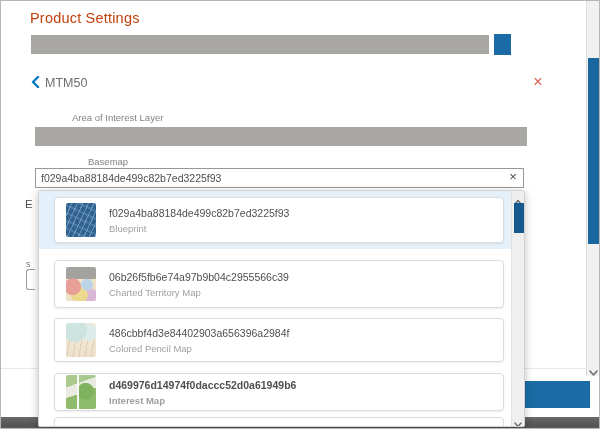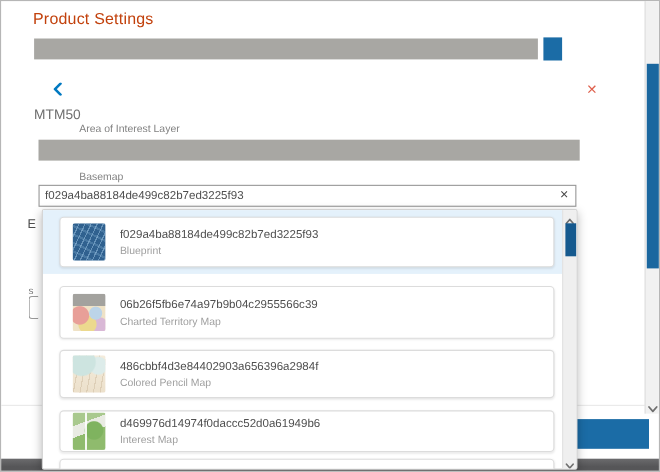--- a/index.html
+++ b/index.html
@@ -15,32 +15,32 @@
     font-size: 14.5px; color: #c2410c; letter-spacing: .2px;
   }
 
   .redact-bar { position: absolute; background: #a8a7a3; }
   .redact-top   { left: 30px; top: 34px; width: 458px; height: 19px; }
   .redact-aoi   { left: 34px; top: 126px; width: 492px; height: 19px; }
   .blue-chip    { position: absolute; left: 493px; top: 33px; width: 17px; height: 21px; background: #1b6ca6; }
 
   .back-link {
     position: absolute; left: 30px; top: 73px;
-    display: flex; align-items: center; gap: 5px; cursor: pointer; flex-direction: column;
+    display: flex; align-items: center; gap: 5px; cursor: pointer;
   }
   .back-link .label { font-size: 12.5px; color: #6e6e6e; }
 
   .close-x {
     position: absolute; left: 529px; top: 73px; width: 16px; height: 16px;
     color: #df604d; font-size: 16px; line-height: 16px; text-align: center; cursor: pointer;
   }
 
   .field-label { position: absolute; font-size: 9.5px; color: #828282; margin-left: 36px; }
   .aoi-label     { left: 35px; top: 111px; }
-  .basemap-label { left: 35px; top: 155px; text-align: center; }
+  .basemap-label { left: 51px; top: 155px; text-align: center; }
 
   .input-wrap { position: absolute; left: 34px; top: 167px; width: 489px; height: 20px; }
   .input-wrap input {
     width: 100%; height: 100%; border: 1px solid #979797; border-radius: 0;
     font-family: "Liberation Sans", sans-serif; font-size: 10.5px; color: #4e4e4e;
     padding: 0 20px 0 5px; outline: none; background: #fff;
   }
   .input-clear {
     position: absolute; right: 4px; top: 2px; width: 14px; height: 14px;
     font-size: 13px; line-height: 14px; text-align: center; color: #4a4a4a; cursor: pointer;
@@ -79,21 +79,21 @@
   }
   .dd-selected-row { position: absolute; left: 0; top: 0; width: 472px; height: 58px; background: #e4f1fb; }
   .dd-card {
     position: absolute; left: 15px; width: 450px; background: #fff;
     border: 1px solid #dcdcdc; border-radius: 4px; box-shadow: 0 1px 2px rgba(0,0,0,.08);
     display: flex; align-items: center; gap: 13px; padding: 0 10px 0 11px; cursor: pointer;
   }
   .dd-card-1 { top: 6px;   height: 46px; }
   .dd-card-2 { top: 69px;  height: 48px; }
   .dd-card-3 { top: 127px; height: 44px; }
-  .dd-card-4 { top: 182px; height: 38px; }
+  .dd-card-4 { top: 182px; height: 38px; font-weight: bold; }
   .dd-card-5 { top: 226px; height: 30px; }
   .dd-text { display: flex; flex-direction: column; gap: 4px; }
   .dd-id   { font-size: 10.5px; color: #4f4f4f; }
   .dd-name { font-size: 9.5px;  color: #9f9f9f; }
 
   .thumb { width: 30px; height: 34px; border-radius: 2px; flex: 0 0 auto; }
   .thumb-blueprint {
     background-color: #30618f;
     background-image:
       repeating-linear-gradient(115deg, rgba(150,190,222,.55) 0 1px, transparent 1px 5px),

